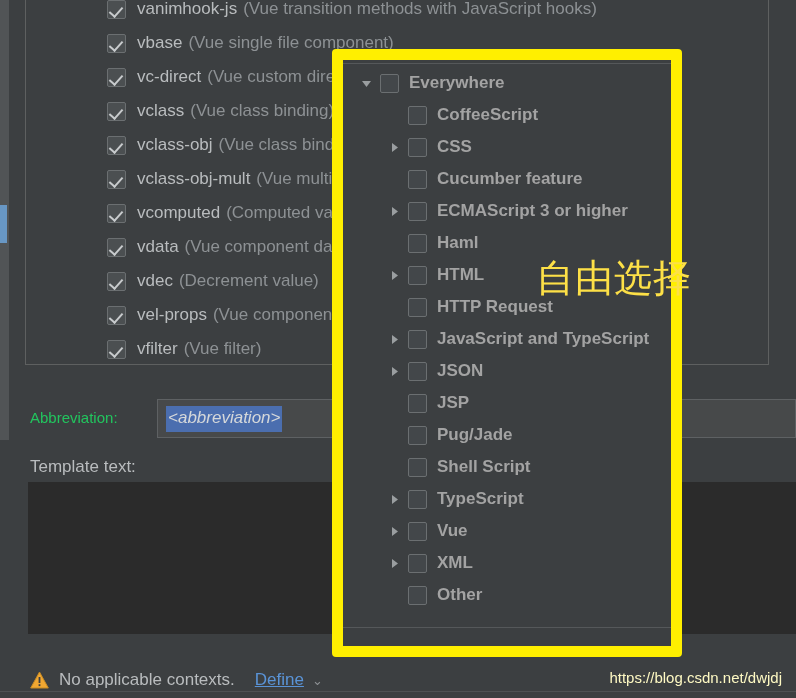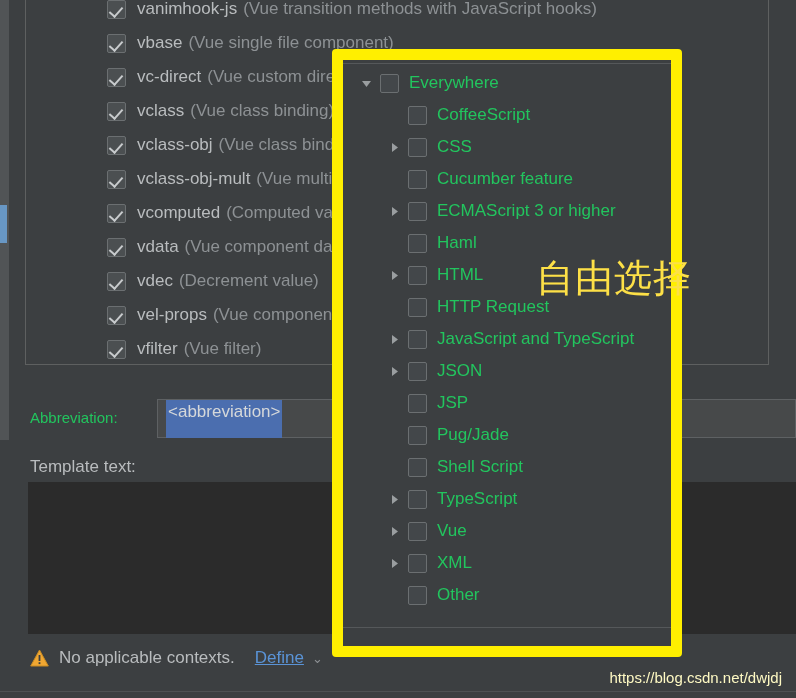--- a/index.html
+++ b/index.html
@@ -106,42 +106,43 @@
     background: #47494a;
     border: 1px solid #5e6163;
     display: flex;
     align-items: center;
     padding-left: 8px;
   }
   .abbrev-sel {
     background: #4b6eaf;
     color: #d5d8da;
     font-size: 17px;
-    padding: 2px 2px 16px 2px;
+    padding: 2px 2px 4px 2px;
     white-space: nowrap;
+    font-style: italic;
   }
 
   
   .tmpl-text-label {
     position: absolute;
     left: 30px; top: 457px;
     color: #b9bcbe;
     font-size: 17px;
   }
   .tmpl-text-box {
     position: absolute;
     left: 28px; top: 482px;
     width: 768px; height: 152px;
     background: #2b2b2b;
   }
 
   
   .status-row {
     position: absolute;
-    left: 30px; top: 646px;
+    left: 30px; top: 668px;
     display: flex;
     align-items: center;
     height: 24px;
   }
   .warn-icon {
     width: 19px; height: 18px;
     position: relative;
     margin-right: 10px;
   }
   .warn-icon svg { display: block; }
@@ -228,22 +229,23 @@
   }
   .ctx-cb {
     width: 19px; height: 19px;
     min-width: 19px;
     border: 1px solid #6b6f71;
     border-radius: 2px;
     background: #43474a;
     margin-right: 10px;
   }
   .ctx-label {
-    color: #22c55e;
-    font-size: 17px;
+    color: #a3a3a3;
+    font-size: 17px;
+    font-weight: bold;
   }
   .ctx-row.lvl0 { padding-left: 9px; }
   .ctx-row.lvl1 { padding-left: 37px; }
   .ctx-bottom-rule {
     position: absolute;
     left: 0; bottom: 18px;
     width: 330px;
     border-top: 1px solid #55585a;
   }
   .ctx-bottom-fill {

